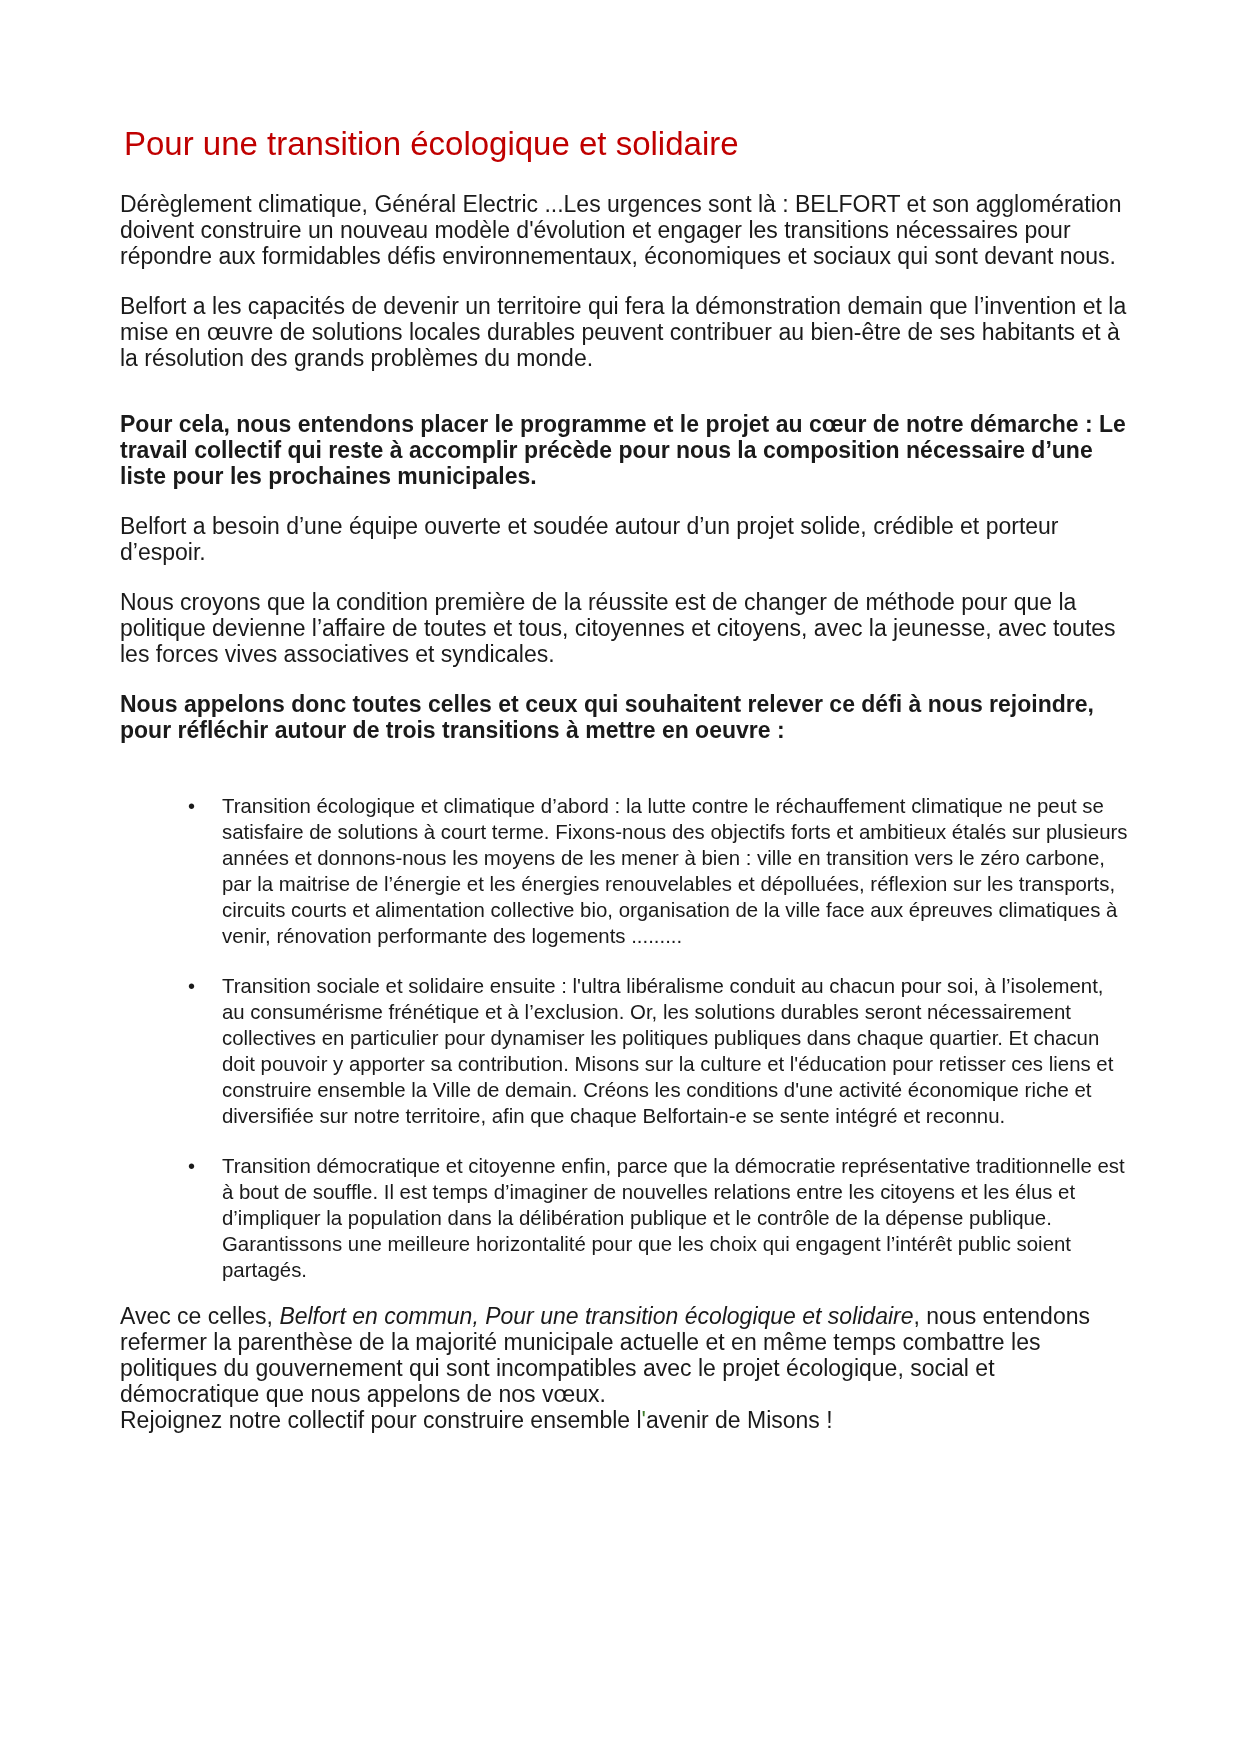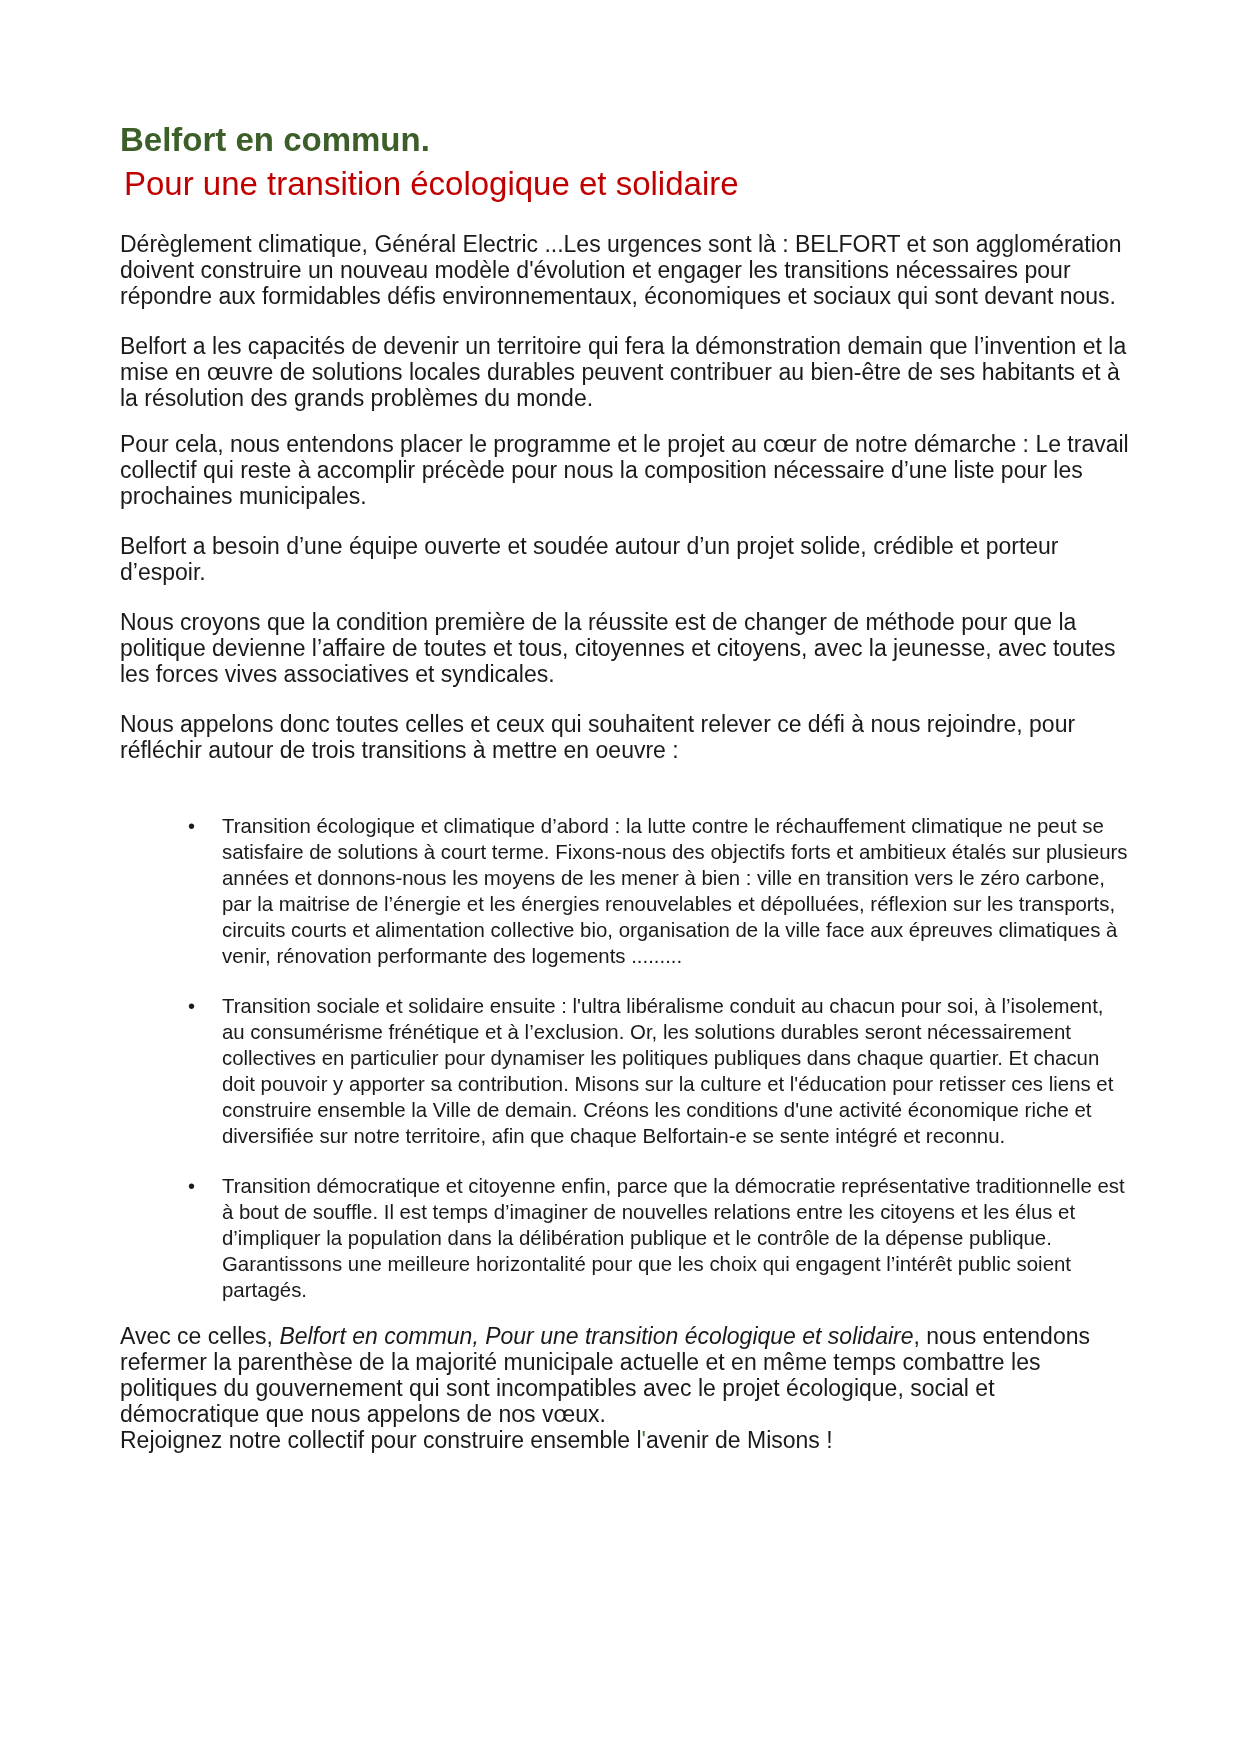--- a/index.html
+++ b/index.html
@@ -2,37 +2,36 @@
 <html><head>
 <meta charset="utf-8">
 <style>
   html, body { margin: 0; padding: 0; background: #ffffff; }
   body { width: 1240px; height: 1754px; position: relative; overflow: hidden;
          font-family: "Liberation Sans", sans-serif; color: #1a1a1a; }
   .page { position: absolute; left: 120px; top: 120px; width: 1010px; }
   .title1 { font-size: 33px; font-weight: bold; line-height: 40px; margin: 0; }
   .title2 { font-size: 33px; font-weight: normal; line-height: 40px; margin: 4px; }
   .p { font-size: 23px; line-height: 26px; margin: 0; }
-  .bold { font-weight: normal; }
+  .bold { font-weight: bold; }
   .it { font-style: italic; }
   .bullets { list-style: none; margin: 0; padding: 0; }
   .bullets li { position: relative; padding-left: 102px; font-size: 20.4px; line-height: 26px; }
   .bullet { position: absolute; left: 68px; top: 0; font-size: 20px; }
   .apos-green { color: #3c7a2a; }
 </style>
 </head>
 <body>
 
 <div class="page">
-  <h1 class="title1" style="color:#3c5f2a;">Belfort en commun.</h1>
   <h1 class="title2" style="color:#c00000;">Pour une transition écologique et solidaire</h1>
 
   <p class="p" style="margin-top:27px;">Dérèglement climatique, Général Electric ...Les urgences sont là : BELFORT et son agglomération doivent construire un nouveau modèle d'évolution et engager les transitions nécessaires pour répondre aux formidables défis environnementaux, économiques et sociaux qui sont devant nous.</p>
   <p class="p" style="margin-top:24px;">Belfort a les capacités de devenir un territoire qui fera la démonstration demain que l’invention et la mise en œuvre de solutions locales durables peuvent contribuer au bien-être de ses habitants et à la résolution des grands problèmes du monde.</p>
-  <p class="p" style="margin-top:20px;">Pour cela, nous entendons placer le programme et le projet au cœur de notre démarche : Le travail collectif qui reste à accomplir précède pour nous la composition nécessaire d’une liste pour les prochaines municipales.</p>
+  <p class="p" style="margin-top:40px;font-weight:bold;">Pour cela, nous entendons placer le programme et le projet au cœur de notre démarche : Le travail collectif qui reste à accomplir précède pour nous la composition nécessaire d’une liste pour les prochaines municipales.</p>
   <p class="p" style="margin-top:24px;">Belfort a besoin d’une équipe ouverte et soudée autour d’un projet solide, crédible et porteur d’espoir.</p>
   <p class="p" style="margin-top:24px;">Nous croyons que la condition première de la réussite est de changer de méthode pour que la politique devienne l’affaire de toutes et tous, citoyennes et citoyens, avec la jeunesse, avec toutes les forces vives associatives et syndicales.</p>
   <p class="p bold" style="margin-top:24px;">Nous appelons donc toutes celles et ceux qui souhaitent relever ce défi à nous rejoindre, pour réfléchir autour de trois transitions à mettre en oeuvre :</p>
 
   <ul class="bullets" style="margin-top:50px;">
     <li>
       <span class="bullet">•</span>
       <span>Transition écologique et climatique d’abord : la lutte contre le réchauffement climatique ne peut se satisfaire de solutions à court terme. Fixons-nous des objectifs forts et ambitieux étalés sur plusieurs années et donnons-nous les moyens de les mener à bien : ville en transition vers le zéro carbone, par la maitrise de l’énergie et les énergies renouvelables et dépolluées, réflexion sur les transports, circuits courts et alimentation collective bio, organisation de la ville face aux épreuves climatiques à venir, rénovation performante des logements .........</span>
     </li>
     <li style="margin-top:24px;">

